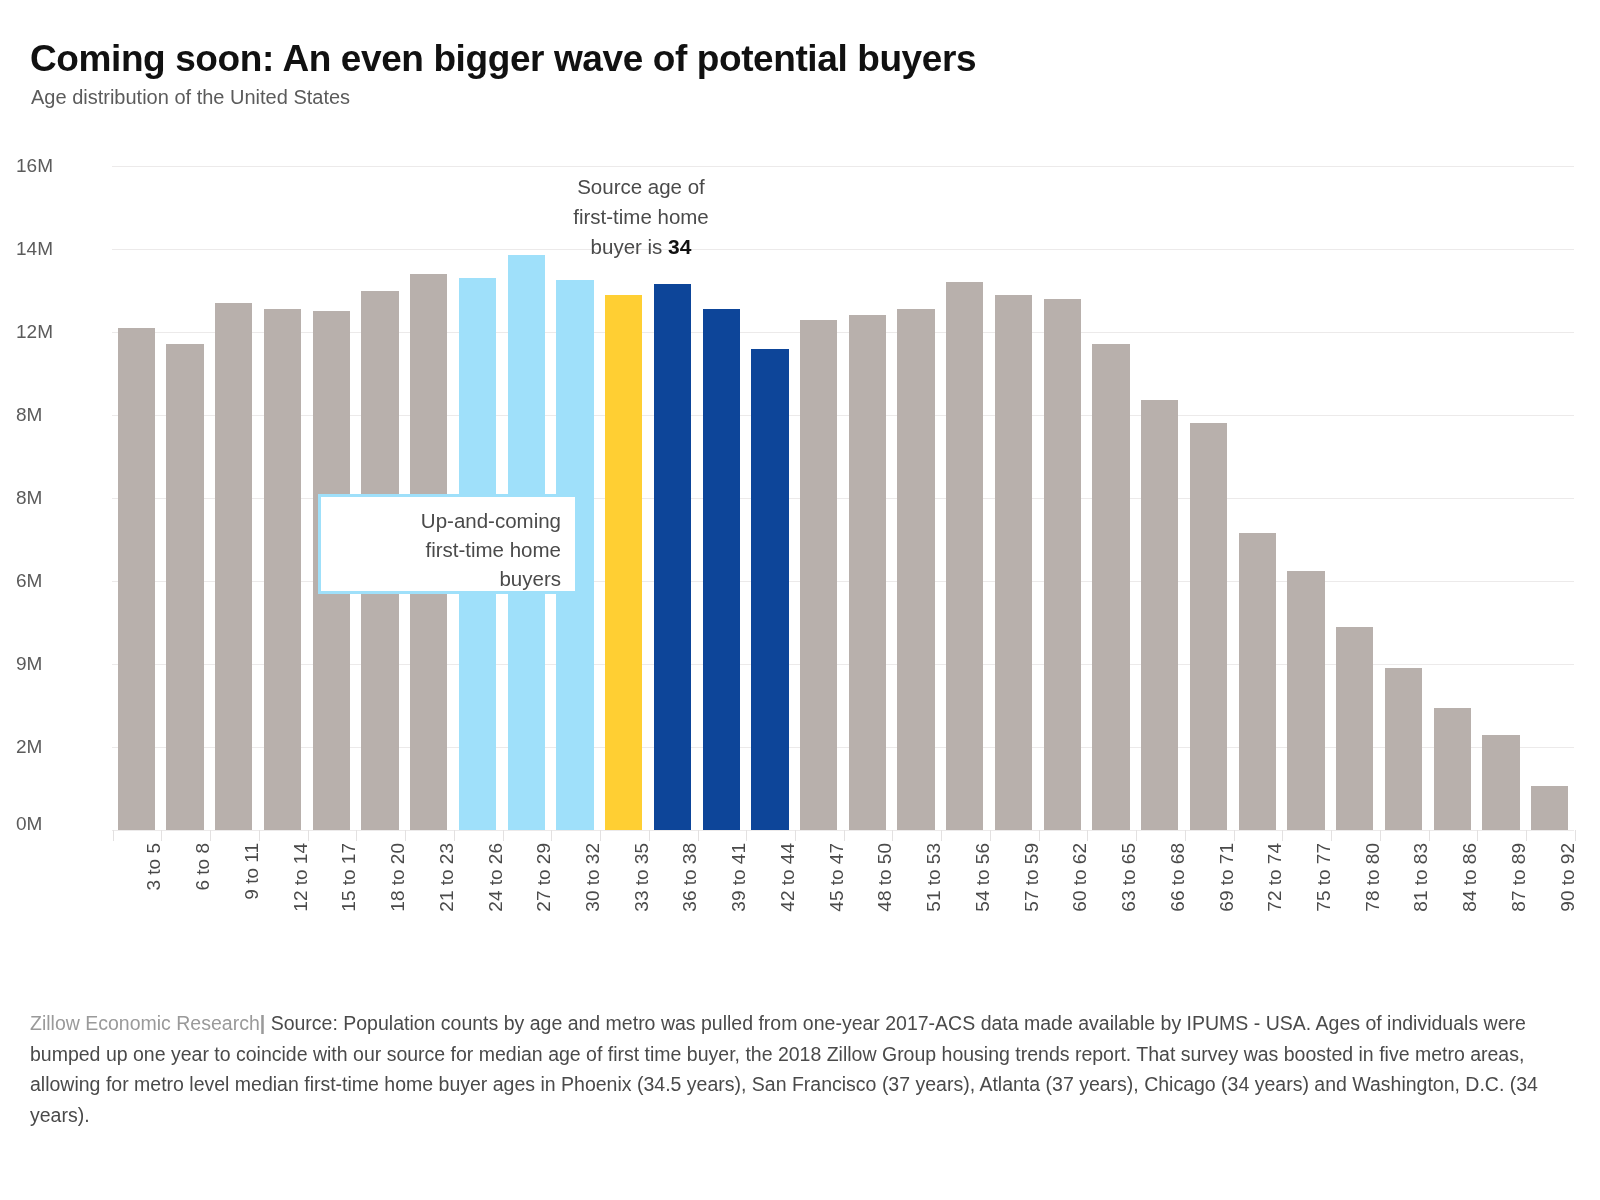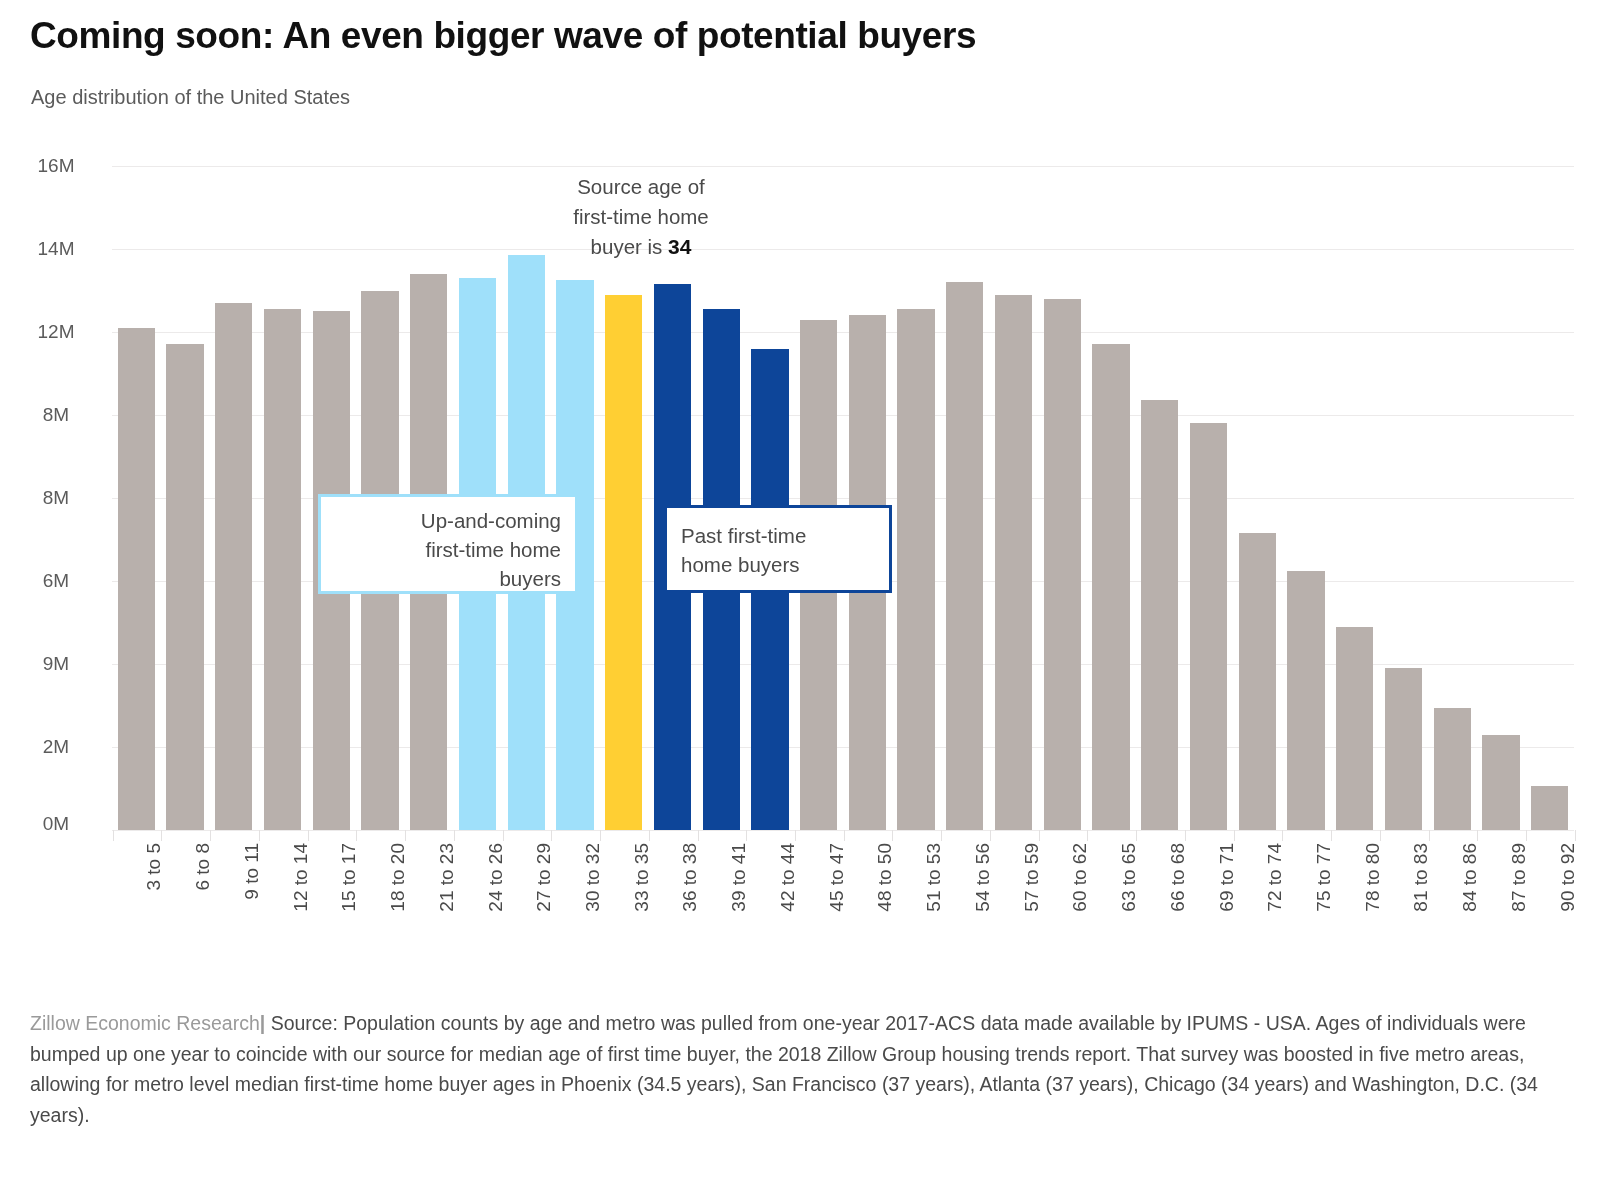--- a/index.html
+++ b/index.html
@@ -8,21 +8,21 @@
     background:#ffffff;
     font-family:"Liberation Sans","DejaVu Sans",sans-serif;
     color:#333;
     overflow:hidden;
     position:relative;
   }
   .page{position:absolute;inset:0;}
 
   
   #chart-title{
-    position:absolute;left:30px;top:15px;
+    position:absolute;left:30px;top:38px;
     font-size:37px;font-weight:bold;color:#111111;
     letter-spacing:-0.4px;white-space:nowrap;
   }
   #chart-subtitle{
     position:absolute;left:31px;top:86px;
     font-size:20px;font-weight:400;color:#5b5b5b;
     white-space:nowrap;
   }
 
   
@@ -32,21 +32,21 @@
     width:1462px;height:664px;
   }
   .gridline{
     position:absolute;left:0;right:0;height:1px;
     background:#eceaea;
   }
   .ytick-label{
     position:absolute;
     right:0;
     width:80px;
-    text-align:center;
+    text-align:left;
     font-size:19px;color:#5b5b5b;
     transform:translateY(-11px);
   }
   #yaxis{
     position:absolute;left:14px;top:166px;width:82px;height:664px;
   }
 
   
   .bar{
     position:absolute;
@@ -237,22 +237,18 @@
     <span>first-time home</span><br>
     <span>buyer is </span><b>34</b>
   </div>
 
   <div id="upcoming-box" class="callout-box">
     <span>Up-and-coming</span><br>
     <span>first-time home</span><br>
     <span>buyers</span>
   </div>
 
-  <div id="past-box" class="callout-box">
-    <span>Past first-time</span><br>
-    <span>home buyers</span>
-  </div>
 
   <div id="footnote">
     <span class="src">Zillow Economic Research</span><span class="bar-sep">|</span><span> Source: Population counts by age and metro was pulled from one-year 2017-ACS data made available by IPUMS - USA. Ages of individuals were bumped up one year to coincide with our source for median age of first time buyer, the 2018 Zillow Group housing trends report. That survey was boosted in five metro areas, allowing for metro level median first-time home buyer ages in Phoenix (34.5 years), San Francisco (37 years), Atlanta (37 years), Chicago (34 years) and Washington, D.C. (34 years).</span>
   </div>
 
 </div>
 
 </body></html>

